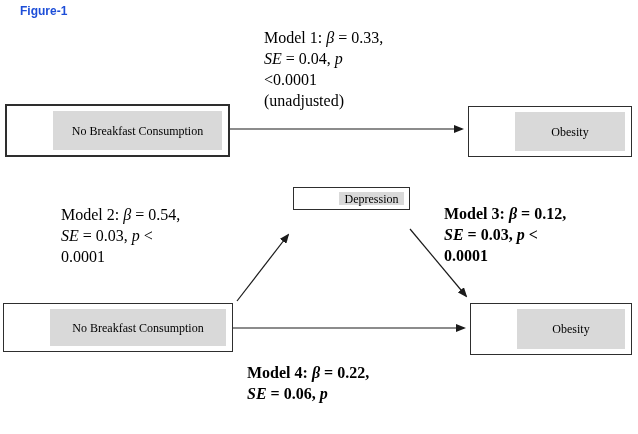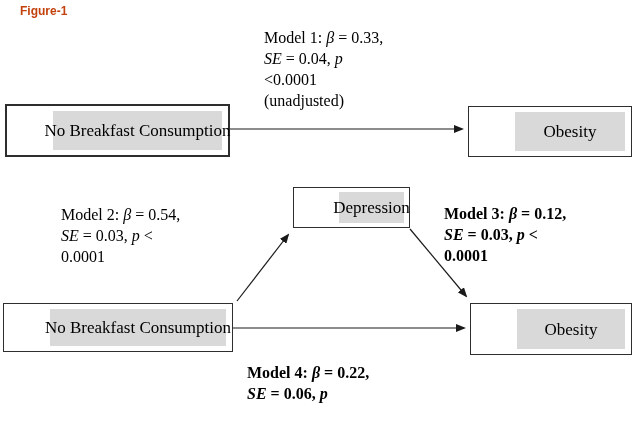--- a/index.html
+++ b/index.html
@@ -14,36 +14,36 @@
     position:relative;
     width:638px;height:434px;
     background:var(--bg);
     overflow:hidden;
     font-family:"Liberation Serif","DejaVu Serif",serif;
     color:var(--text-color);
   }
   .figure-label{
     position:absolute;left:20px;top:4px;
     font-family:"Liberation Sans","DejaVu Sans",sans-serif;
-    font-weight:bold;font-size:12px;color:#c2410c;text-align:right;
+    font-weight:bold;font-size:12px;color:#1d4ed8;text-align:right;
   }
   .arrows{position:absolute;left:0;top:0;}
   .arrows line{stroke:var(--line-color);stroke-width:1.2;}
   .node{
     position:absolute;
     background:#ffffff;
     border:1px solid var(--box-border);
     box-sizing:border-box;
   }
   .node.thick{border-width:2px;}
   .node-inner{
     position:absolute;left:6px;right:6px;top:5px;bottom:5px;
     background:var(--box-fill);
     display:flex;align-items:center;justify-content:center;
-    font-size:17px;line-height:1;white-space:nowrap;margin-left:40px;
+    font-size:12px;line-height:1;white-space:nowrap;margin-left:40px;
   }
   .node.small .node-inner{left:5px;right:5px;top:4px;bottom:4px;}
   .stat{
     position:absolute;
     text-align:left;
     font-size:16px;line-height:21px;
   }
   .it{font-style:italic;}
   sup.marker{font-size:10px;vertical-align:super;line-height:0;}
 </style>
@@ -74,21 +74,21 @@
     <div class="node-inner">Obesity</div>
   </div>
 
   <div class="stat" style="left:264px;top:27px;width:164px;">
     <div><span>Model 1: </span><span class="it">β</span><span> = 0.33,</span></div>
     <div><span class="it">SE</span><span> = 0.04, </span><span class="it">p</span></div>
     <div><span>&lt;0.0001</span></div>
     <div><span>(unadjusted)</span></div>
   </div>
 
-  <div class="node small" style="left:293px;top:187px;width:117px;height:41px;">
+  <div class="node small" style="left:293px;top:187px;width:117px;height:23px;">
     <div class="node-inner">Depression</div>
   </div>
 
   <div class="stat" style="left:61px;top:204px;width:180px;">
     <div><span>Model 2: </span><span class="it">β</span><span> = 0.54,</span></div>
     <div><span class="it">SE</span><span> = 0.03, </span><span class="it">p</span><span> &lt;</span></div>
     <div><span>0.0001</span></div>
   </div>
 
   <div class="stat" style="left:444px;top:203px;width:172px;font-weight:bold;">

